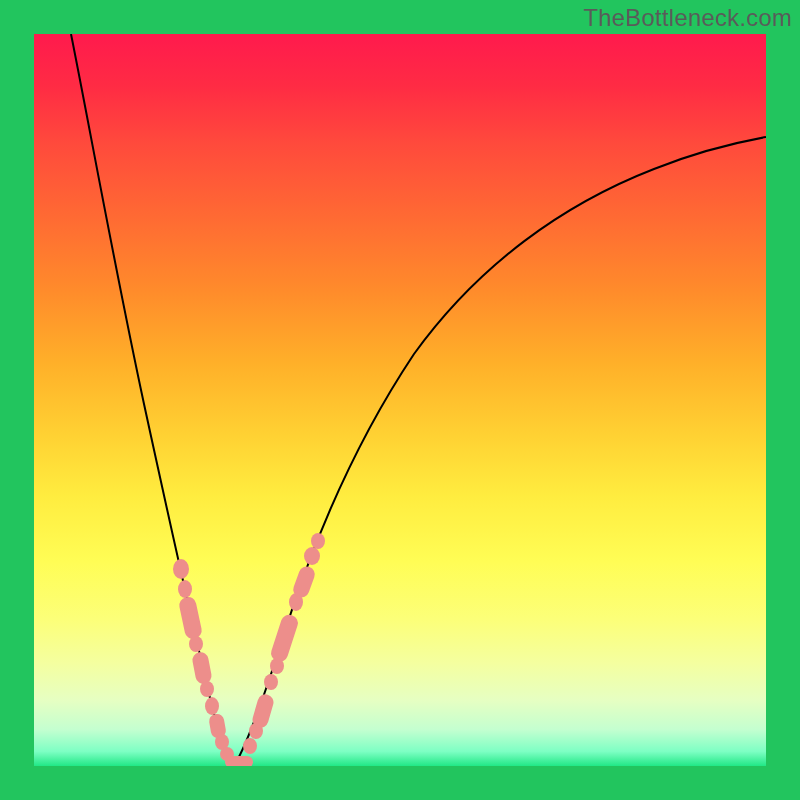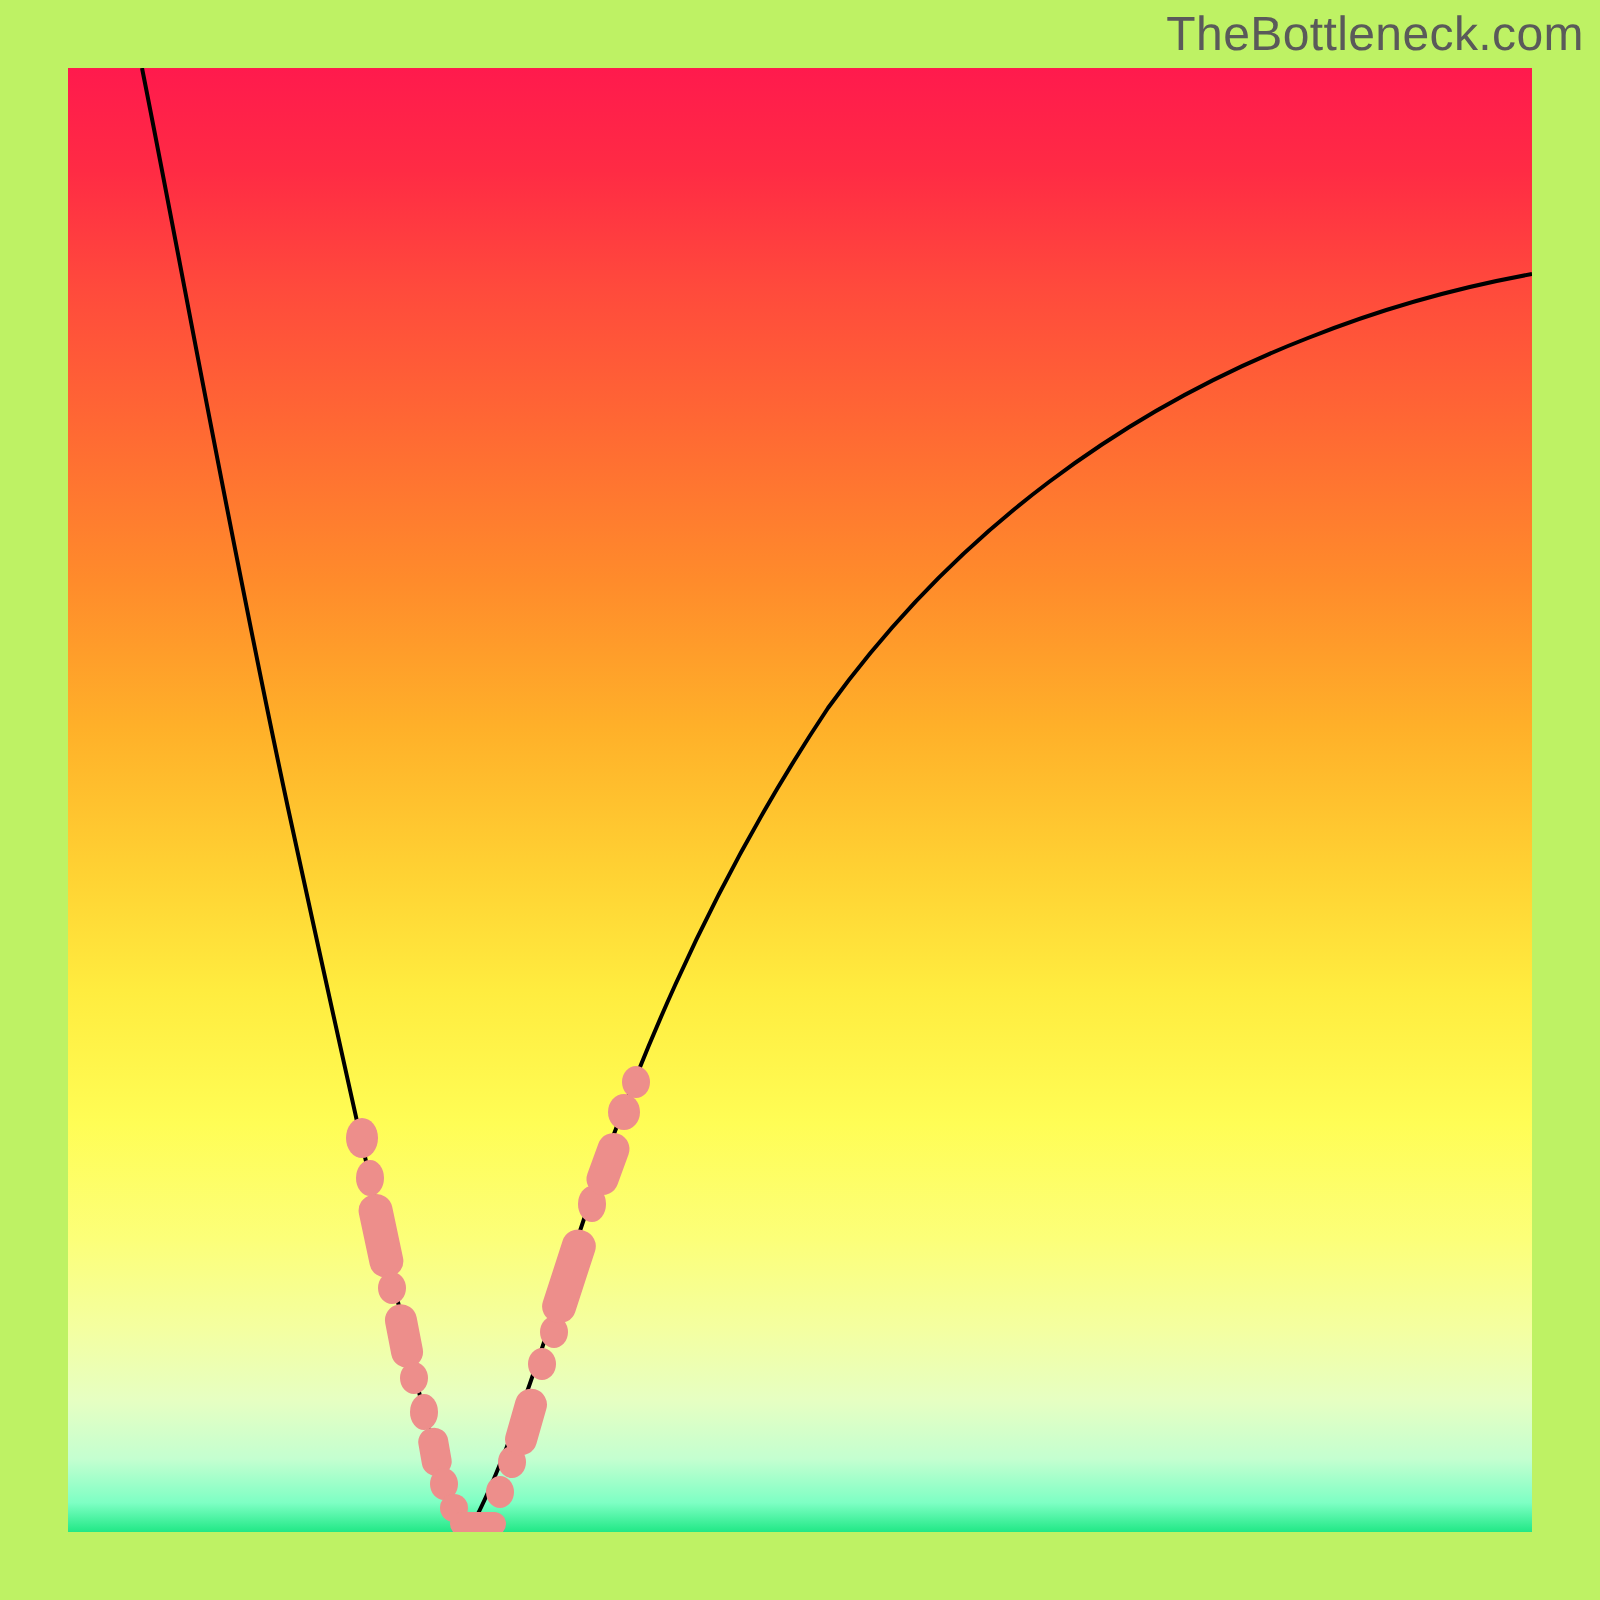--- a/index.html
+++ b/index.html
@@ -10,21 +10,21 @@
     background: #000;
     overflow: hidden;
     font-family: Arial, Helvetica, sans-serif;
   }
   .frame {
     position: absolute;
     top: 0;
     left: 0;
     width: 800px;
     height: 800px;
-    background: #bef264;
+    background: #22c55e;
   }
   .plot-area {
     position: absolute;
     top: 34px;
     left: 34px;
     width: 732px;
     height: 732px;
     overflow: hidden;
   }
   .gradient-bg {

